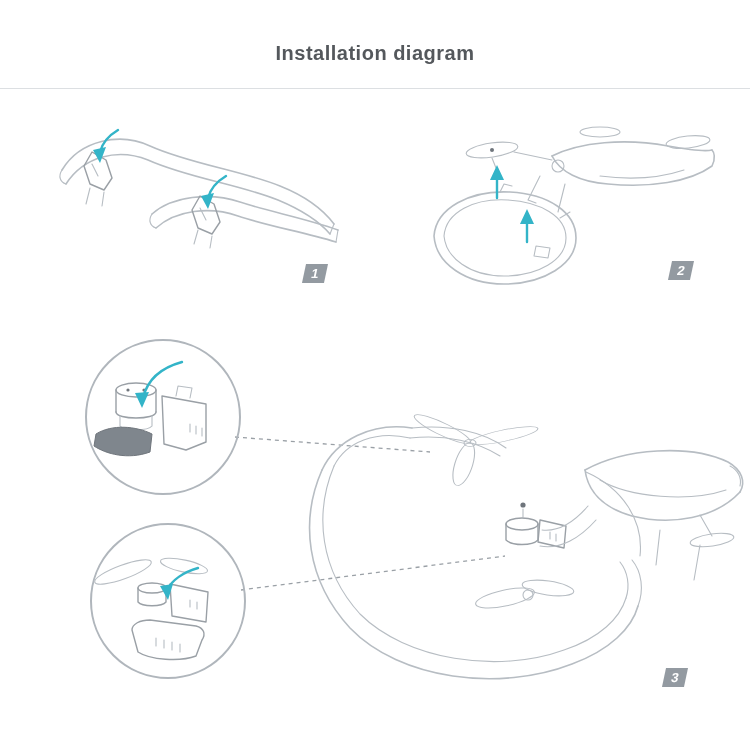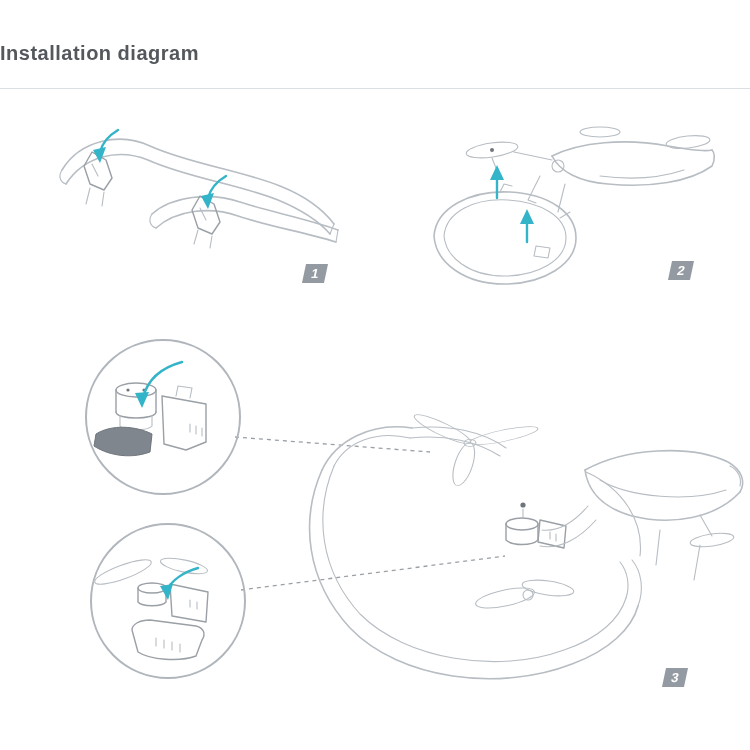--- a/index.html
+++ b/index.html
@@ -1,21 +1,21 @@
 <!DOCTYPE html>
 <html><head>
 <meta charset="utf-8">
 <style>
   html,body{margin:0;padding:0;background:#ffffff;}
   .page{
     position:relative;width:750px;height:750px;background:#ffffff;overflow:hidden;
     font-family:"Liberation Sans", sans-serif;
   }
   .title{
-    position:absolute;top:42px;left:0;width:100%;text-align:left;
+    position:absolute;top:42px;left:0;width:100%;text-align:center;
     font-size:20px;font-weight:bold;color:#54585c;letter-spacing:.5px;margin:0;
   }
   .divider{
     position:absolute;top:88px;left:0;width:100%;height:1px;background:#dcdfe2;
   }
   .art{position:absolute;top:0;left:0;}
   
   .ln{fill:none;stroke:#b7bdc3;stroke-width:1.6;stroke-linecap:round;stroke-linejoin:round;}
   .lnthin{fill:none;stroke:#b7bdc3;stroke-width:1.1;stroke-linecap:round;stroke-linejoin:round;}
   .lndark{fill:none;stroke:#9aa0a6;stroke-width:1.4;stroke-linecap:round;stroke-linejoin:round;}

